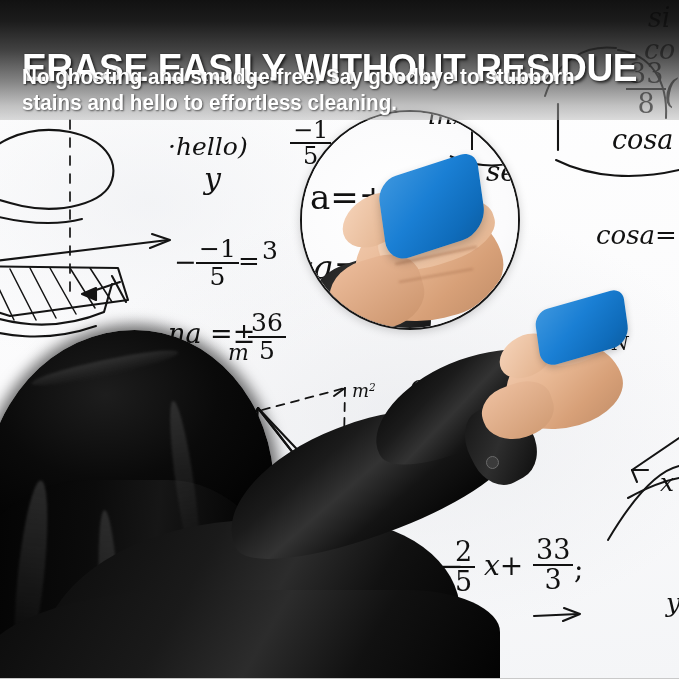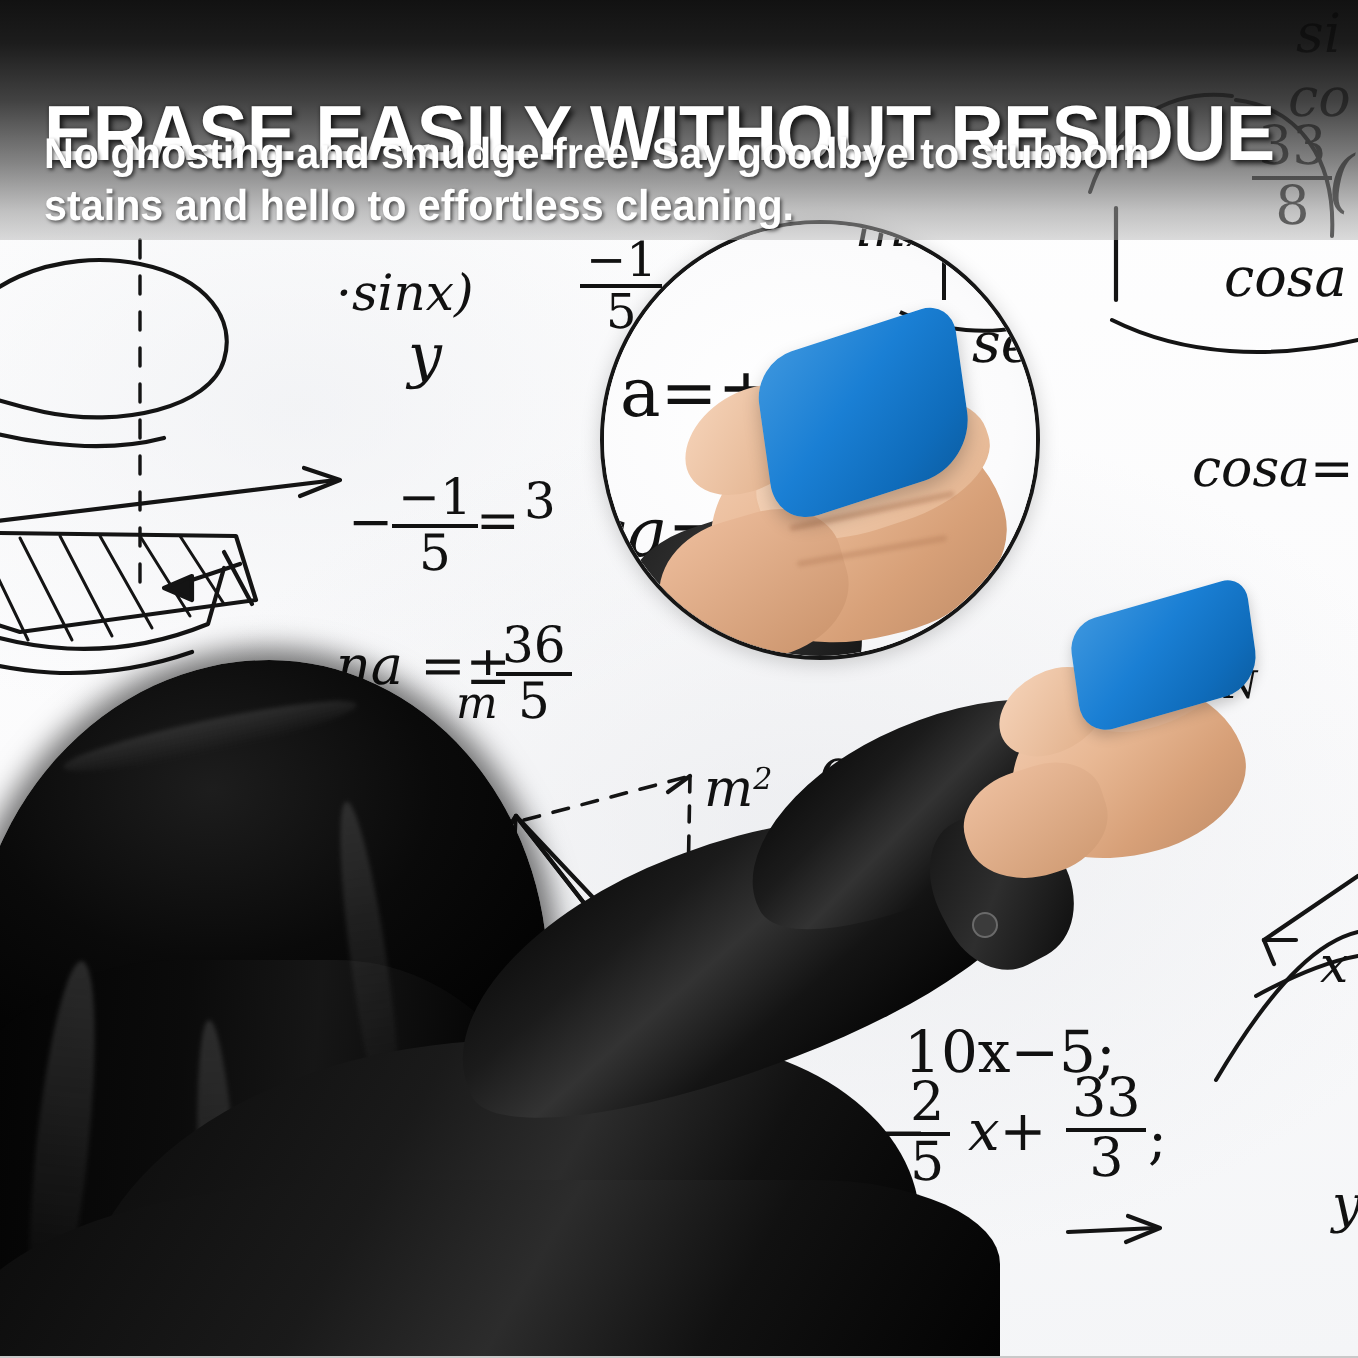--- a/index.html
+++ b/index.html
@@ -207,21 +207,21 @@
     <span class="frac">
       <span class="num">33</span>
       <span class="den">8</span>
     </span>
   </div>
   <div class="ink" style="left:664px;top:74px;font-size:34px;">(</div>
 
   <div class="ink" style="left:612px;top:126px;font-size:27px;">cosa</div>
   <div class="ink" style="left:596px;top:222px;font-size:26px;">cosa=</div>
 
-  <div class="ink" style="left:168px;top:134px;font-size:25px;">·sinx)</div>
+  <div class="ink" style="left:168px;top:134px;font-size:25px;">·hello)</div>
   <div class="ink up" style="left:290px;top:118px;font-size:24px;">
     <span class="frac">
       <span class="num">−1</span>
       <span class="den">5</span>
     </span>
   </div>
   <div class="ink" style="left:204px;top:164px;font-size:30px;">y</div>
 
   <div class="ink up" style="left:174px;top:248px;font-size:27px;">−</div>
   <div class="ink up" style="left:196px;top:236px;font-size:25px;">
@@ -235,28 +235,27 @@
 
   <div class="ink" style="left:168px;top:320px;font-size:27px;">na =±</div>
   <div class="ink" style="left:228px;top:342px;font-size:22px;">m</div>
   <div class="ink up" style="left:248px;top:310px;font-size:25px;">
     <span class="frac">
       <span class="num">36</span>
       <span class="den">5</span>
     </span>
   </div>
 
-  <div class="ink" style="left:352px;top:382px;font-size:26px;">
+  <div class="ink" style="left:352px;top:382px;font-size:18px;">
     <span>m</span><span class="sup">2</span>
   </div>
   <div class="ink" style="left:410px;top:372px;font-size:26px;">cosa=</div>
   <div class="ink" style="left:248px;top:466px;font-size:26px;">h</div>
   <div class="ink" style="left:246px;top:490px;font-size:26px;">b</div>
 
-  <div class="ink up" style="left:452px;top:512px;font-size:29px;">10x−5;</div>
   <div class="ink up" style="left:415px;top:552px;font-size:29px;">≤−</div>
   <div class="ink up" style="left:452px;top:538px;font-size:27px;">
     <span class="frac">
       <span class="num">2</span>
       <span class="den">5</span>
     </span>
   </div>
   <div class="ink" style="left:484px;top:552px;font-size:28px;">x+</div>
   <div class="ink up" style="left:533px;top:536px;font-size:27px;">
     <span class="frac">

